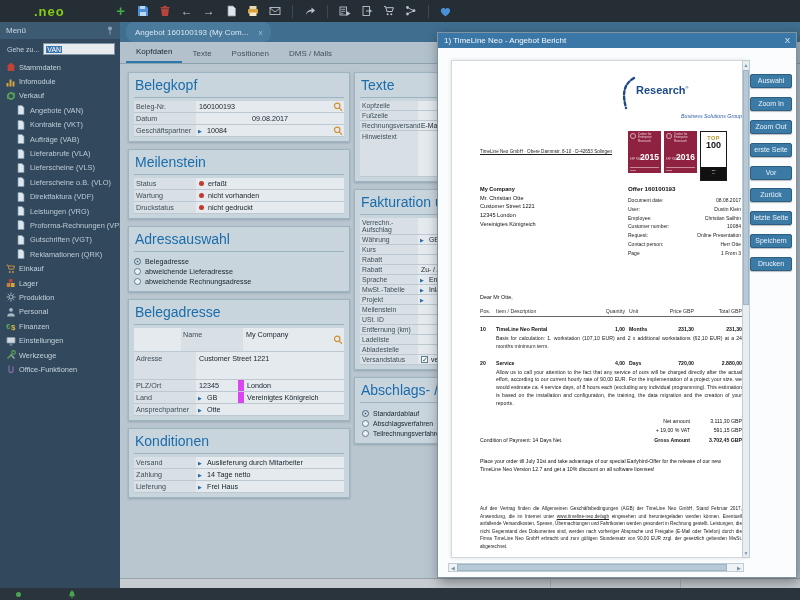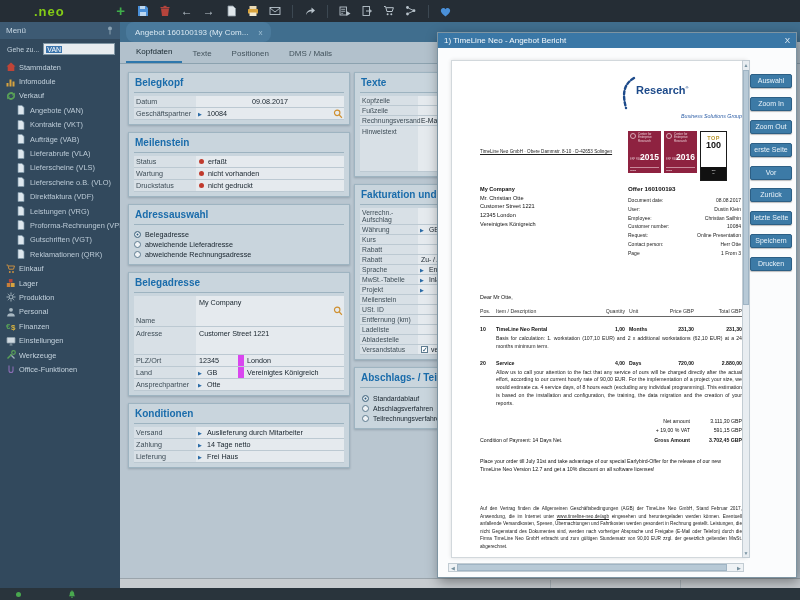--- a/index.html
+++ b/index.html
@@ -44,21 +44,21 @@
   .tab { padding:4px 10px 5px; font-size:8px; color:#42525c; cursor:pointer; }
   .tab.active { color:#17272f; border-bottom:2px solid #2e77ac; }
 
   .form { position:relative; height:524px; }
   .col { position:absolute; top:8px; }
   .col1 { left:8px;  width:222px; }
   .col2 { left:234px; width:300px; }
 
   .panel { background:#c9d5dd; border:1px solid #9eb4c1; margin-bottom:7px; padding:3px 5px 4px;
            box-shadow:0 1px 2px rgba(40,60,75,.25); }
-  .ptitle { color:#1a6cab; font-size:10px; font-weight:bold; padding:1px 0 4px 1px;
+  .ptitle { color:#1a6cab; font-size:14px; font-weight:normal; padding:1px 0 4px 1px;
             border-bottom:1px solid #9db3c0; margin-bottom:3px; }
   .row { display:flex; align-items:stretch; min-height:11px; font-size:7.2px;
          border-bottom:1px solid #bcc9d2; background:#e5eaee; }
   .rlabel { width:62px; flex:none; background:#d8e0e6; color:#3e4d57; padding:1px 2px;
             display:flex; align-items:center; }
   .col2 .rlabel { width:58px; font-size:6.8px; }
   .col2 .row { min-height:9.5px; font-size:6.8px; }
   .rmark { width:8px; flex:none; color:#2a6ba6; font-size:5px; display:flex; align-items:center;
            justify-content:center; cursor:pointer; }
   .rval { flex:1; padding:1px 3px; color:#16222b; display:flex; align-items:center; cursor:text; }
@@ -464,20 +464,30 @@
     <div class="tab">DMS / Mails</div>
   </div>
 
   <div class="form">
 
     <div class="col col1">
 
       <div class="panel">
         <div class="ptitle">Belegkopf</div>
         <div class="row">
+          <div class="rlabel">Beleg-Nr.</div>
+          <div class="rval">160100193</div>
+          <div class="rsearch">
+              <svg width="10" height="10" viewBox="0 0 11 11">
+                <circle cx="4.6" cy="4.2" r="3" fill="none" stroke="#cf9030" stroke-width="1.3"></circle>
+                <path d="M6.8 6.5L9.8 9.6" stroke="#cf9030" stroke-width="1.3"></path>
+              </svg>
+            </div>
+        </div>
+        <div class="row">
           <div class="rlabel">Datum</div>
           <div class="rval center">09.08.2017</div>
         </div>
         <div class="row">
           <div class="rlabel">Geschäftspartner</div>
           <div class="rmark">▶</div>
           <div class="rval">10084</div>
           <div class="rsearch">
               <svg width="10" height="10" viewBox="0 0 11 11">
                 <circle cx="4.6" cy="4.2" r="3" fill="none" stroke="#cf9030" stroke-width="1.3"></circle>
@@ -528,21 +538,21 @@
                 <span class="radio"></span>
                 <span>abweichende Rechnungsadresse</span>
               </div>
           </div>
         </div>
       </div>
 
       <div class="panel">
         <div class="ptitle">Belegadresse</div>
         <div class="row" style="min-height:24px;">
-          <div class="rlabel" style="align-items:flex-start;padding-top:20px;">Name</div>
+          <div class="rlabel" style="align-items:flex-start;padding-top:2px;margin-left:47px;">Name</div>
           <div class="rval top">My Company</div>
           <div class="rsearch">
               <svg width="10" height="10" viewBox="0 0 11 11">
                 <circle cx="4.6" cy="4.2" r="3" fill="none" stroke="#cf9030" stroke-width="1.3"></circle>
                 <path d="M6.8 6.5L9.8 9.6" stroke="#cf9030" stroke-width="1.3"></path>
               </svg>
             </div>
         </div>
         <div class="row" style="min-height:28px;">
           <div class="rlabel" style="align-items:flex-start;padding-top:2px;">Adresse</div>

